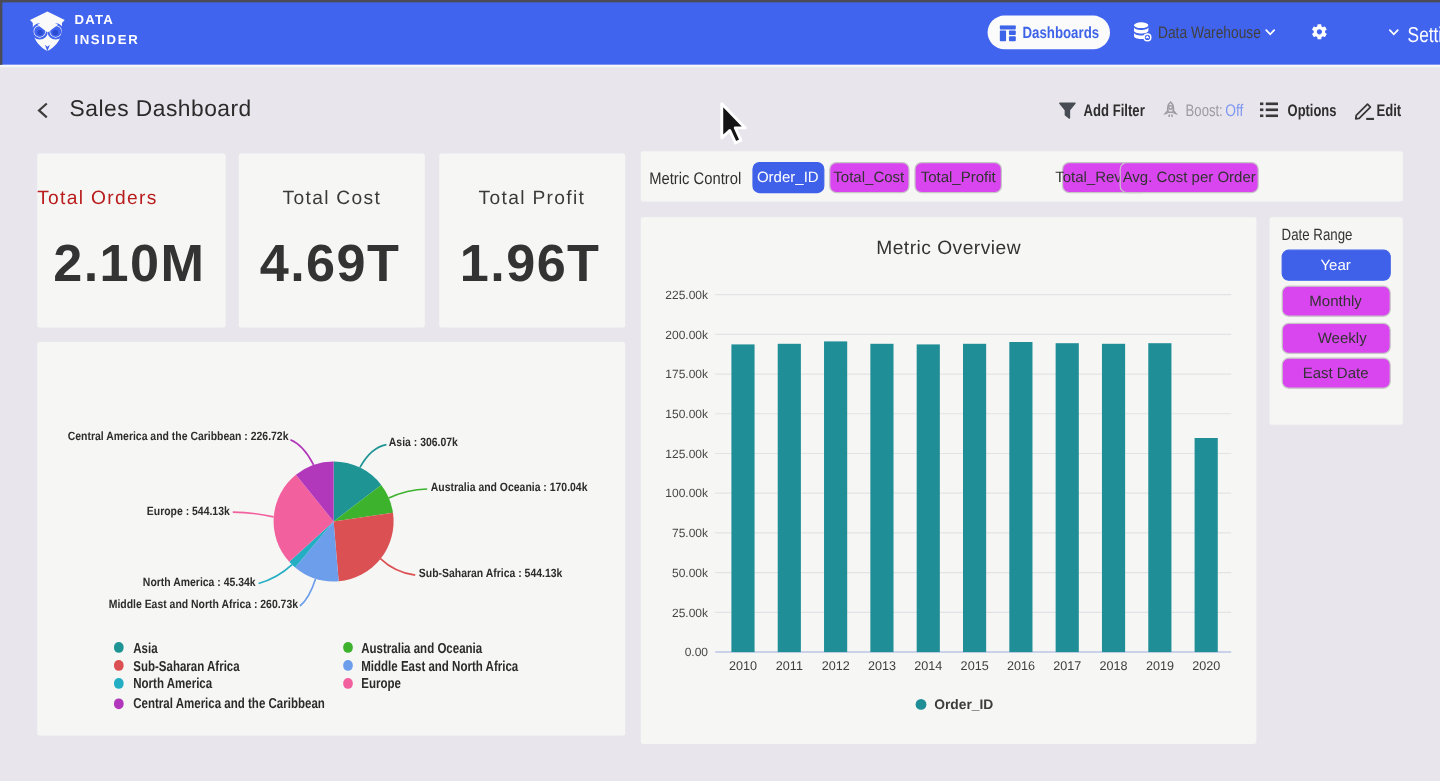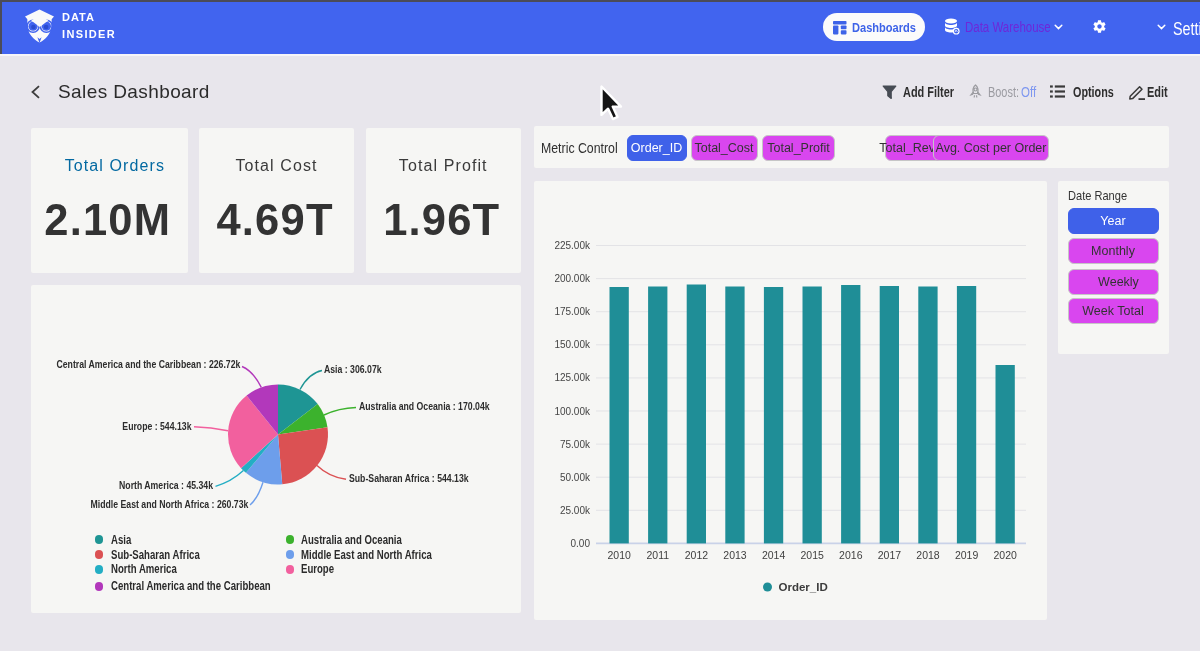--- a/index.html
+++ b/index.html
@@ -52,21 +52,21 @@
 <svg class="abs" style="left:944px;top:18px;" width="16" height="17" viewBox="0 0 16 17">
   <g fill="#fff">
     <ellipse cx="7" cy="3" rx="6" ry="2.4"></ellipse>
     <path d="M1 4.5 C1 6 3.7 7 7 7 C10.3 7 13 6 13 4.5 L13 7.5 C13 9 10.3 10 7 10 C3.7 10 1 9 1 7.5 Z"></path>
     <path d="M1 9 C1 10.5 3.7 11.5 7 11.5 C10.3 11.5 13 10.5 13 9 L13 12 C13 13.5 10.3 14.5 7 14.5 C3.7 14.5 1 13.5 1 12 Z"></path>
     <circle cx="12.2" cy="13.2" r="3.4"></circle>
   </g>
   <circle cx="12.2" cy="13.2" r="2.2" fill="#4164ef"></circle>
   <path d="M11 13.9 L12 12.2 L13.4 13.9" stroke="#fff" stroke-width="0.9" fill="none"></path>
 </svg>
-<div class="abs" style="left:964.5px;top:18.5px;color:#6d28d9;font-size:14px;"><span class="cx" style="transform:scaleX(0.82);">Data Warehouse</span></div>
+<div class="abs" style="left:964.5px;top:18.5px;color:#404040;font-size:14px;"><span class="cx" style="transform:scaleX(0.82);">Data Warehouse</span></div>
 <svg class="abs" style="left:1054px;top:24px;" width="9" height="6" viewBox="0 0 9 6">
     <path d="M1.2 1.2 L4.5 4.6 L7.8 1.2" stroke="#fff" stroke-width="1.5" fill="none" stroke-linecap="round"></path>
   </svg>
 
 <svg class="abs" style="left:1092px;top:19px;" width="15" height="15" viewBox="0 0 24 24">
   <path fill="#fff" d="M19.4 13 c0.04-.32.06-.66.06-1 s-.02-.68-.07-1 l2.1-1.65 c.19-.15.24-.42.12-.64 l-2-3.46 c-.12-.22-.39-.3-.61-.22 l-2.49 1 c-.52-.4-1.08-.73-1.69-.98 l-.38-2.65 C14.46 2.18 14.25 2 14 2 h-4 c-.25 0-.46.18-.49.42 l-.38 2.65 c-.61.25-1.17.59-1.69.98 l-2.49-1 c-.23-.09-.49 0-.61.22 l-2 3.46 c-.13.22-.07.49.12.64 L4.57 11 c-.04.32-.07.65-.07 1 s.02.68.07 1 l-2.11 1.65 c-.19.15-.24.42-.12.64 l2 3.46 c.12.22.39.3.61.22 l2.49-1 c.52.4 1.08.73 1.69.98 l.38 2.65 c.03.24.24.42.49.42 h4 c.25 0 .46-.18.49-.42 l.38-2.65 c.61-.25 1.17-.59 1.69-.98 l2.49 1 c.23.09.49 0 .61-.22 l2-3.46 c.12-.22.07-.49-.12-.64 L19.4 13 z M12 15.5 c-1.93 0-3.5-1.57-3.5-3.5 s1.57-3.5 3.5-3.5 s3.5 1.57 3.5 3.5 s-1.57 3.5-3.5 3.5 z"></path>
 </svg>
 <div class="abs" style="left:1173px;top:18.5px;color:#fff;font-size:18px;"><span class="cx" style="transform:scaleX(0.8);">Settings</span></div>
 <svg class="abs" style="left:1156.5px;top:24px;" width="9" height="6" viewBox="0 0 9 6">
     <path d="M1.2 1.2 L4.5 4.6 L7.8 1.2" stroke="#fff" stroke-width="1.5" fill="none" stroke-linecap="round"></path>
@@ -108,21 +108,21 @@
 
 <svg class="abs" style="left:1128px;top:83.5px;" width="17" height="17" viewBox="0 0 17 17">
   <path d="M2.2 12.2 L11.6 2.8 L14 5.2 L4.6 14.6 L1.8 15 Z" fill="none" stroke="#3a3a3a" stroke-width="1.5" stroke-linejoin="round"></path>
   <rect x="10.5" y="14.2" width="6.5" height="1.8" fill="#3a3a3a"></rect>
 </svg>
 <div class="abs" style="left:1147px;top:84px;color:#2e2e2e;font-size:14px;font-weight:bold;"><span class="cx" style="transform:scaleX(0.78);">Edit</span></div>
 
 <div class="card" style="left:31px;top:127.5px;width:156.5px;height:145.5px;"></div>
 <div class="card" style="left:198.8px;top:127.5px;width:155.5px;height:145.5px;"></div>
 <div class="card" style="left:365.5px;top:127.5px;width:155.5px;height:145.5px;"></div>
-<div class="abs" style="left:31px;top:156.5px;width:134px;text-align:right;font-size:16px;letter-spacing:1.1px;color:#0369a1;">Total Orders</div>
+<div class="abs" style="left:31px;top:156.5px;width:134px;text-align:left;font-size:16px;letter-spacing:1.1px;color:#b91c1c;">Total Orders</div>
 <div class="abs" style="left:198.8px;top:156.5px;width:155.5px;text-align:center;font-size:16px;letter-spacing:1.1px;color:#3a3a3a;">Total Cost</div>
 <div class="abs" style="left:365.5px;top:156.5px;width:155.5px;text-align:center;font-size:16px;letter-spacing:1.1px;color:#3a3a3a;">Total Profit</div>
 <div class="abs" style="left:31px;top:195.5px;width:153.5px;text-align:center;font-size:43.5px;letter-spacing:1.2px;font-weight:bold;color:#333;">2.10M</div>
 <div class="abs" style="left:198.8px;top:195.5px;width:152.5px;text-align:center;font-size:43.5px;letter-spacing:1.2px;font-weight:bold;color:#333;">4.69T</div>
 <div class="abs" style="left:365.5px;top:195.5px;width:152.5px;text-align:center;font-size:43.5px;letter-spacing:1.2px;font-weight:bold;color:#333;">1.96T</div>
 
 <div class="card" style="left:31px;top:284.5px;width:490px;height:328.5px;">
   <svg class="abs" style="left:0;top:0;" width="490" height="328" viewBox="0 0 490 328">
     <g>
       <path d="M247 149.5 L247 99.5 A50 50 0 0 1 286.69 119.09 Z" fill="#1e9594"></path>
@@ -169,20 +169,21 @@
 
 <div class="card" style="left:534px;top:126px;width:635px;height:41.5px;"></div>
 <div class="abs" style="left:541px;top:139.5px;font-size:14px;color:#2f2f2f;"><span class="cx" style="transform:scaleX(0.88);">Metric Control</span></div>
 <div class="btn sel" style="left:626.5px;top:134.5px;width:60px;height:26px;">Order_ID</div>
 <div class="btn" style="left:690.5px;top:134.5px;width:67px;height:26px;">Total_Cost</div>
 <div class="btn" style="left:762px;top:134.5px;width:73px;height:26px;">Total_Profit</div>
 <div class="btn" style="left:839px;top:134.5px;width:72px;height:26px;margin-left:46px;">Total_Revenue</div>
 <div class="btn" style="left:933px;top:134.5px;width:116px;height:26px;">Avg. Cost per Order</div>
 
 <div class="card" style="left:534px;top:181px;width:513px;height:439px;">
+  <div class="abs" style="left:0;top:17.5px;width:513px;text-align:center;font-size:16px;letter-spacing:0.4px;color:#333;">Metric Overview</div>
   <svg class="abs" style="left:0;top:0;" width="513" height="439" viewBox="0 0 513 439">
     <g stroke="#e3e3e6" stroke-width="1">
       <line x1="62" y1="64.5" x2="492" y2="64.5"></line>
       <line x1="62" y1="97.6" x2="492" y2="97.6"></line>
       <line x1="62" y1="130.7" x2="492" y2="130.7"></line>
       <line x1="62" y1="163.8" x2="492" y2="163.8"></line>
       <line x1="62" y1="196.9" x2="492" y2="196.9"></line>
       <line x1="62" y1="230.0" x2="492" y2="230.0"></line>
       <line x1="62" y1="263.1" x2="492" y2="263.1"></line>
       <line x1="62" y1="296.2" x2="492" y2="296.2"></line>
@@ -230,17 +231,17 @@
     <circle cx="233.5" cy="406" r="4.5" fill="#1f8e97"></circle>
     <text x="244.5" y="410" font-family="Liberation Sans" font-size="11.5" font-weight="bold" fill="#3c3c3c">Order_ID</text>
   </svg>
 </div>
 
 <div class="card" style="left:1058px;top:180.5px;width:111px;height:173px;"></div>
 <div class="abs" style="left:1067.5px;top:187.5px;font-size:13.5px;color:#333;"><span class="cx" style="transform:scaleX(0.82);">Date Range</span></div>
 <div class="btn sel" style="left:1067.5px;top:208px;width:91px;height:26px;">Year</div>
 <div class="btn" style="left:1067.5px;top:238px;width:91px;height:26px;">Monthly</div>
 <div class="btn" style="left:1067.5px;top:268.5px;width:91px;height:26px;padding-left:11px;">Weekly</div>
-<div class="btn" style="left:1067.5px;top:297.5px;width:91px;height:26px;">Week Total</div>
+<div class="btn" style="left:1067.5px;top:297.5px;width:91px;height:26px;">East Date</div>
 
 <svg class="abs" style="left:599px;top:84px;" width="25" height="38" viewBox="0 0 25 38">
   <polygon points="2.5,2.5 2.5,30.9 9.1,24.7 13.9,35.1 18.5,32.9 13.7,22.6 22,22.6" fill="#151515" stroke="#fff" stroke-width="2.4" stroke-linejoin="round"></polygon>
 </svg>
 
 </body></html>

